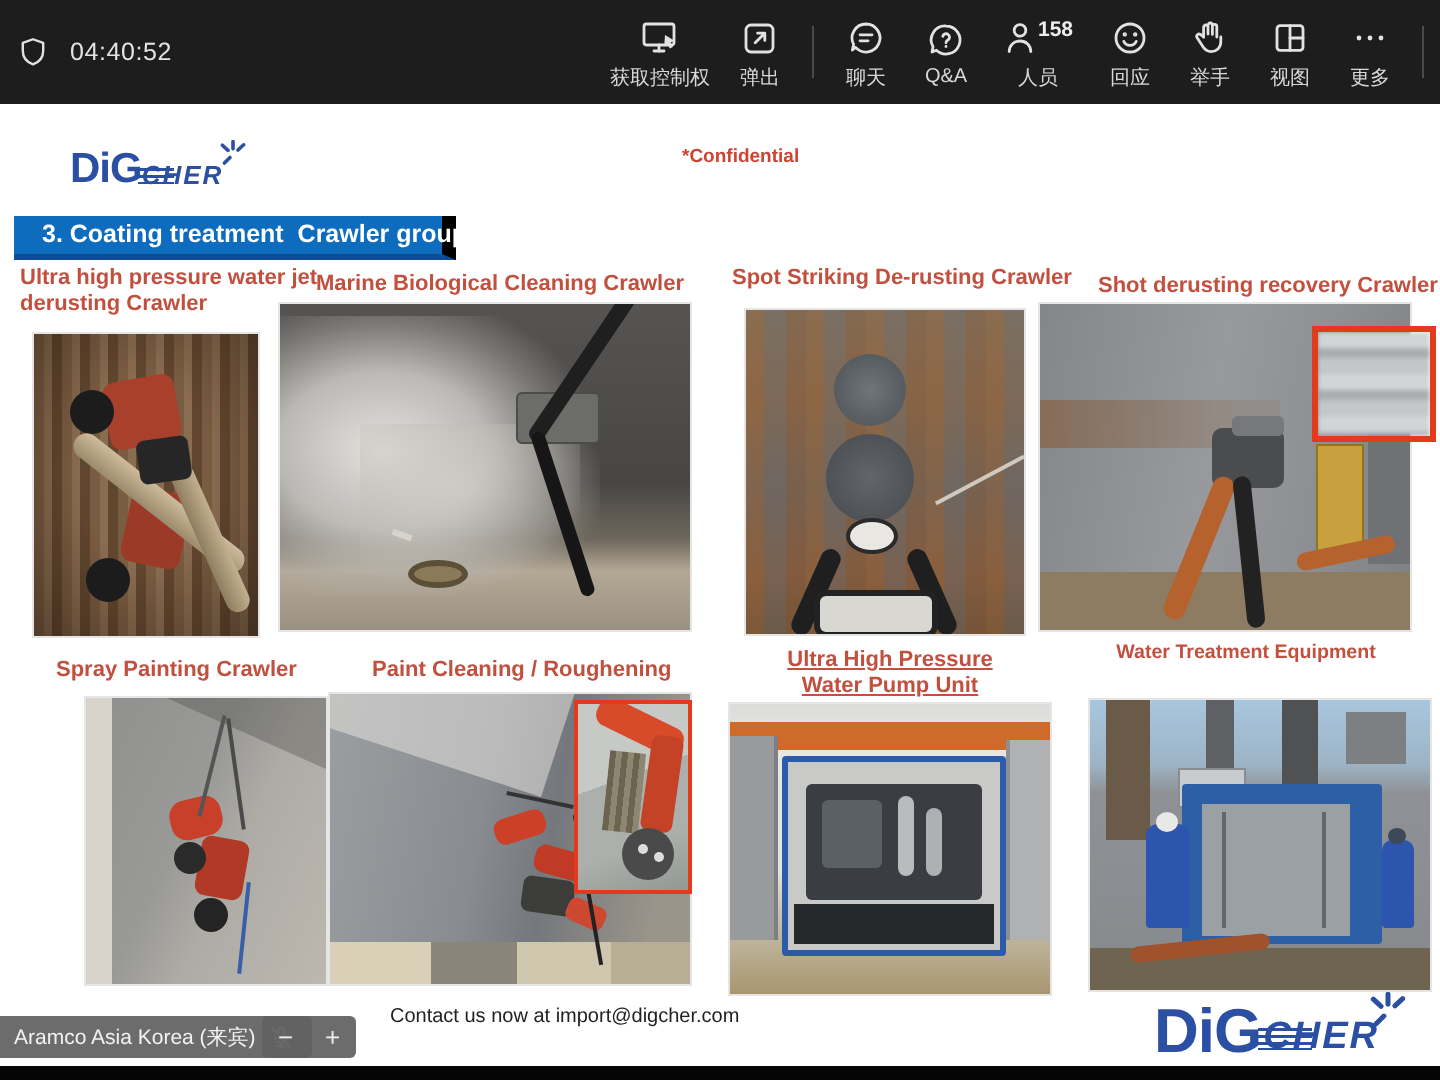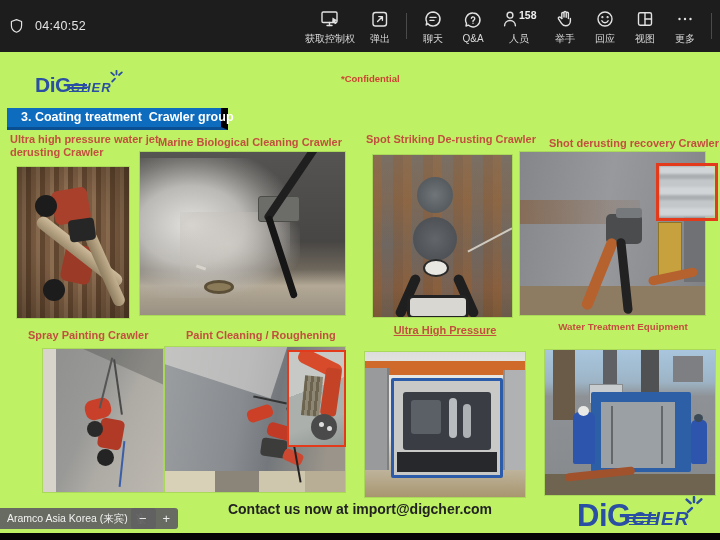--- a/index.html
+++ b/index.html
@@ -21,21 +21,21 @@
     display:flex; flex-direction:column; align-items:center; justify-content:center;
     min-width:40px; padding:0 5px; height:100%; cursor:pointer; position:relative;
   }
   .tb-icon { height:22px; display:flex; align-items:flex-end; justify-content:center; }
   .tb-label { color:#d8d8d8; font-size:10px; margin-top:3px; white-space:nowrap; }
   .tb-count { position:absolute; top:9px; left:26px; color:#eee; font-size:10.5px; font-weight:bold; }
   .tb-div { width:1px; height:26px; background:#4a4a4a; margin:0 6px; }
   svg.ic { stroke:#e2e2e2; fill:none; stroke-width:1.4; stroke-linecap:round; stroke-linejoin:round; }
 
   
-  .slide { position:absolute; left:0; top:52px; width:720px; height:481px; background:#bef264;padding-left:27px; }
+  .slide { position:absolute; left:0; top:52px; width:720px; height:481px; background:#ffffff;padding-left:27px; }
   .abs { position:absolute; }
 
   .logo { display:flex; align-items:flex-end; white-space:nowrap; }
   .logo-dig { font-weight:900; color:#2b4fa2; font-size:21px; line-height:20px; letter-spacing:-0.5px; }
   .logo-lines { width:18px; height:8px; margin:0 0 3px -2px;
     background:repeating-linear-gradient(180deg,#2b4fa2 0 1.6px,transparent 1.6px 3.4px); }
   .logo-cher { font-style:italic; font-weight:700; color:#2b4fa2; font-size:13px; line-height:15px; margin-left:-16px; letter-spacing:1px; }
   .logo-lg .logo-dig { font-size:31px; line-height:29px; }
   .logo-lg .logo-cher { font-size:19px; line-height:22px; margin-left:-24px; }
   .logo-lg .logo-lines { width:27px; height:11px; margin-bottom:5px; }
@@ -48,21 +48,21 @@
     white-space:pre;
   }
   .plabel { color:#c2503f; font-size:11px; font-weight:600; line-height:13px; white-space:nowrap; }
   .plabel.center { text-align:center; white-space:normal; }
 
   .photo { position:absolute; overflow:hidden; outline:1px solid rgba(0,0,0,.10); }
   .shape { position:absolute; }
 
   .inset { position:absolute; border:3px solid #e23a1a; overflow:hidden; }
 
-  .contact { left:195px; top:451px; width:330px; text-align:center; color:#222; font-size:14px; line-height:12px; font-weight:700; }
+  .contact { left:195px; top:451px; width:330px; color:#222; font-size:10px; line-height:12px; font-weight:400; }
 
   
   .nametag {
     position:absolute; left:0; top:508px; height:21px; background:rgba(97,97,97,.93);
     border-radius:0 3px 3px 0; display:flex; align-items:center; gap:6px; padding:0 9px 0 7px;
     color:#f2f2f2; font-size:10.5px; white-space:nowrap;
   }
   .zoomctrl {
     position:absolute; left:131px; top:508px; width:47px; height:21px; background:rgba(97,97,97,.93);
     border-radius:3px; display:flex; align-items:center; justify-content:space-around;
@@ -138,37 +138,37 @@
             <path d="M3.6 16.8c0-3.2 2.4-5.3 5.4-5.3s5.4 2.1 5.4 5.3"></path>
           </svg>
         </span>
         <span class="tb-count">158</span>
         <span class="tb-label">人员</span>
       </div>
 
       <div class="tb-item">
         <span class="tb-icon">
           <svg class="ic" width="20" height="20" viewBox="0 0 20 20">
-            <path d="M6.8 9.5V4.6a1.1 1.1 0 0 1 2.2 0M9 8V3.6a1.1 1.1 0 0 1 2.2 0M11.2 8.2V4.3a1.1 1.1 0 0 1 2.2 0v5.2"></path>
-            <path d="M6.8 9.5L5.2 8.2a1.2 1.2 0 0 0-1.7 1.6l3 4.6c1 1.6 2.2 2.4 4.1 2.4 2.6 0 4.8-1.9 4.8-4.8V9.5"></path>
-          </svg>
-        </span>
-        <span class="tb-label">举手</span>
-      </div>
-
-      <div class="tb-item">
-        <span class="tb-icon">
-          <svg class="ic" width="20" height="20" viewBox="0 0 20 20">
             <circle cx="10" cy="10" r="7"></circle>
             <circle cx="7.4" cy="8.2" r="0.4" fill="#e2e2e2"></circle>
             <circle cx="12.6" cy="8.2" r="0.4" fill="#e2e2e2"></circle>
             <path d="M6.9 11.7a3.4 3.4 0 0 0 6.2 0"></path>
           </svg>
         </span>
         <span class="tb-label">回应</span>
+      </div>
+
+      <div class="tb-item">
+        <span class="tb-icon">
+          <svg class="ic" width="20" height="20" viewBox="0 0 20 20">
+            <path d="M6.8 9.5V4.6a1.1 1.1 0 0 1 2.2 0M9 8V3.6a1.1 1.1 0 0 1 2.2 0M11.2 8.2V4.3a1.1 1.1 0 0 1 2.2 0v5.2"></path>
+            <path d="M6.8 9.5L5.2 8.2a1.2 1.2 0 0 0-1.7 1.6l3 4.6c1 1.6 2.2 2.4 4.1 2.4 2.6 0 4.8-1.9 4.8-4.8V9.5"></path>
+          </svg>
+        </span>
+        <span class="tb-label">举手</span>
       </div>
 
       <div class="tb-item">
         <span class="tb-icon">
           <svg class="ic" width="20" height="20" viewBox="0 0 20 20">
             <rect x="3.5" y="3.8" width="13" height="12.4" rx="1.6"></rect>
             <line x1="10" y1="3.8" x2="10" y2="16.2"></line>
             <line x1="10" y1="10" x2="16.5" y2="10"></line>
           </svg>
         </span>
@@ -267,20 +267,21 @@
     </div>
 
     <div class="inset" style="left:656px; top:111px; width:62px; height:58px;">
       <div class="shape" style="left:0;top:0;right:0;bottom:0;background:repeating-linear-gradient(180deg,#d2d5d7 0 8px,#aaaeb1 8px 13px,#c4c7ca 13px 21px);filter:blur(1px);"></div>
     </div>
 
     <div class="abs plabel" style="left:28px; top:277px;">Spray Painting Crawler</div>
     <div class="abs plabel" style="left:186px; top:277px;">Paint Cleaning / Roughening</div>
     <div class="abs plabel center" style="left:365px; top:272px; width:160px;text-decoration:underline;">
       <div>Ultra High Pressure</div>
+      <div>Water Pump Unit</div>
     </div>
     <div class="abs plabel center" style="left:527px; top:269px; width:192px; font-size:9.8px; line-height:12px;">
       <div>Water Treatment Equipment</div>
     </div>
 
     <div class="photo" style="left:43px; top:297px; width:120px; height:143px;
          background:linear-gradient(115deg,#8f8f8d 0%,#999997 42%,#aeaba5 60%,#bcb8b0 100%);">
       <div class="shape" style="left:0;top:0;width:13px;height:143px;background:#d8d4cb;"></div>
       <div class="shape" style="left:34px;top:-30px;width:160px;height:60px;background:rgba(72,72,70,.35);transform:rotate(24deg);"></div>
       <div class="shape" style="left:42px;top:50px;width:26px;height:20px;background:#c8402a;border-radius:8px;transform:rotate(-14deg);"></div>

